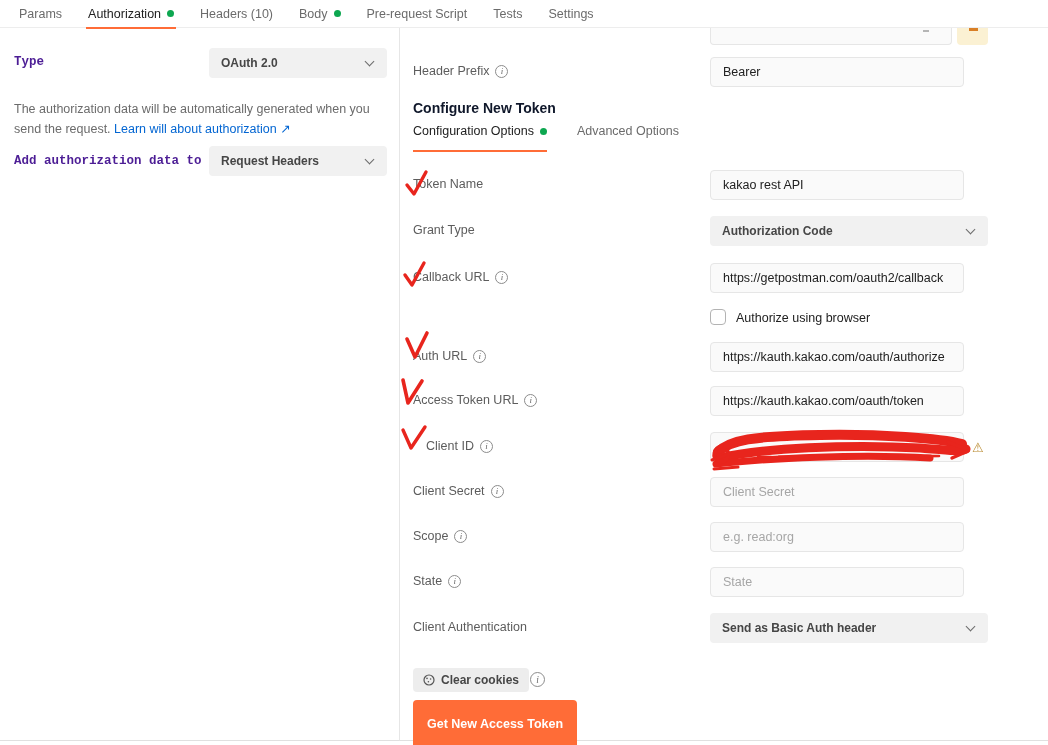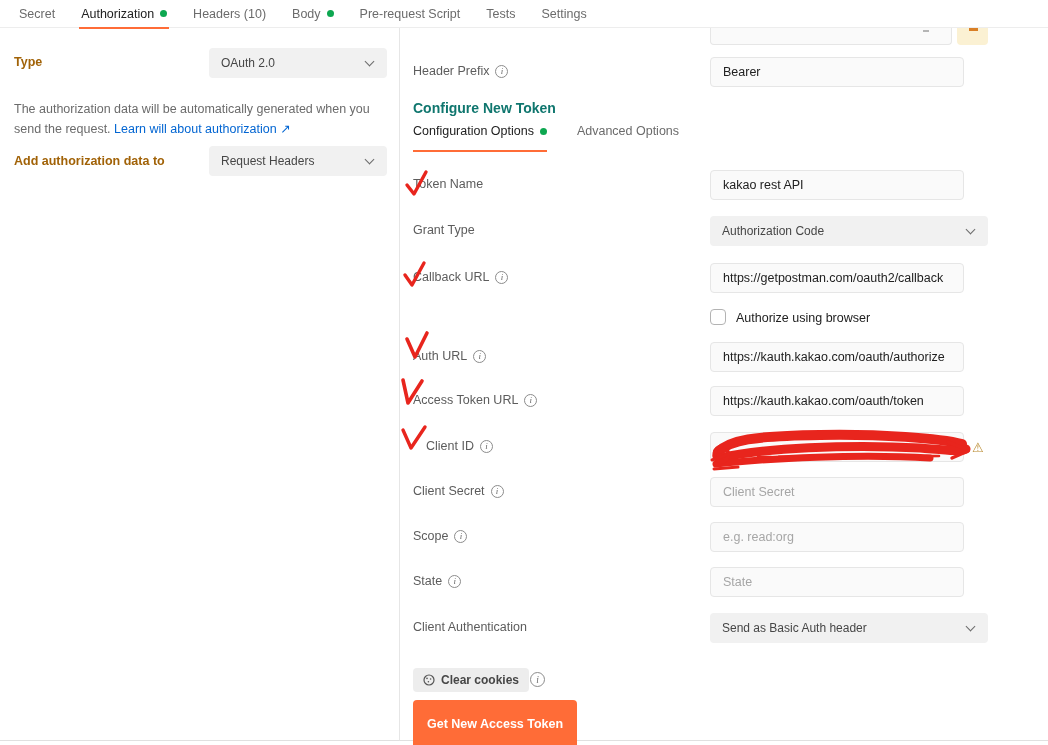--- a/index.html
+++ b/index.html
@@ -20,28 +20,28 @@
 
   
   .main { position:absolute; top:28px; left:0; width:1048px; height:713px; display:flex; }
   .pane-left { position:relative; width:400px; height:713px; border-right:1px solid #e6e6e6;
                border-bottom:1px solid #e0e0e0; background:#fff; }
   .pane-right { position:relative; width:648px; height:713px; background:#fff;
                 border-bottom:1px solid #e0e0e0; }
 
   
   .lbl { position:absolute; font-size:12.5px; color:#5c5c5c; display:flex; align-items:center; }
-  .lbl-bold { font-weight:bold; color:#a16207; }
+  .lbl-bold { font-weight:bold; color:#4c1d95;font-family:Liberation Mono, monospace; }
   .ti { position:absolute; width:254px; height:30px; background:#fafafa;
         border:1px solid #e6e6e6; border-radius:4px; padding:0 12px;
         font-family:"Liberation Sans", sans-serif; font-size:12.5px; color:#212121; outline:none; }
   .ti::placeholder { color:#a6a6a6; }
   .dd { position:absolute; height:30px; background:#f1f1f1; border-radius:4px;
         display:flex; align-items:center; padding:0 12px; font-size:12px;
-        font-weight:normal; color:#464646; cursor:pointer; }
+        font-weight:bold; color:#464646; cursor:pointer; }
   .chev { position:absolute; right:14px; top:10px; width:7px; height:7px;
           border-right:1.6px solid #6b6b6b; border-bottom:1.6px solid #6b6b6b;
           transform:rotate(45deg); }
   .info-i { display:inline-flex; align-items:center; justify-content:center;
             width:13px; height:13px; border:1px solid #8c8c8c; border-radius:50%;
             font-size:9px; color:#6b6b6b; margin-left:6px; flex:none;
             font-family:"Liberation Serif", serif; font-style:italic; }
 
   
   .desc { position:absolute; left:14px; top:71px; width:378px; font-size:12.5px;
@@ -50,21 +50,21 @@
 
   
   .cutoff-input { position:absolute; left:310px; top:0; width:242px; height:17px;
                   background:#fafafa; border:1px solid #e6e6e6; border-top:none;
                   border-radius:0 0 4px 4px; }
   .cutoff-mark { position:absolute; right:22px; top:2px; width:6px; height:2px; background:#b5b5b5; }
   .warn-btn { position:absolute; left:557px; top:0; width:31px; height:17px;
               background:#fbf1d3; border-radius:0 0 4px 4px; cursor:pointer; }
   .warn-btn-glyph { position:absolute; left:12px; top:0; width:9px; height:3px; background:#d97f26; }
 
-  .heading { position:absolute; left:13px; top:72px; font-size:14px; font-weight:bold; color:#0f766e; }
+  .heading { position:absolute; left:13px; top:72px; font-size:14px; font-weight:bold; color:#0f172a; }
 
   .cfg-tabs { position:absolute; left:13px; top:100px; height:22px; display:flex; }
   .cfg-tab { position:relative; font-size:12.5px; color:#6b6b6b; display:flex;
              align-items:center; cursor:pointer; padding-bottom:16px; }
   .cfg-tab.active { color:#212121; }
   .cfg-tab.active::after { content:""; position:absolute; left:0; right:0; bottom:-2px;
                            height:2px; background:#ff6c37; }
   .cfg-tab + .cfg-tab { margin-left:30px; }
 
   .cb { position:absolute; left:310px; width:16px; height:16px; background:#fff;
@@ -90,21 +90,21 @@
   .anno { position:absolute; left:-14px; top:0; width:680px; height:713px;
           pointer-events:none; z-index:6; }
 </style>
 </head>
 <body>
 
 <div class="app">
 
   <div class="tabbar">
     <div class="tab">
-      <span>Secret</span>
+      <span>Params</span>
     </div>
     <div class="tab active">
       <span>Authorization</span>
       <span class="dot"></span>
     </div>
     <div class="tab">
       <span>Headers (10)</span>
     </div>
     <div class="tab">
       <span>Body</span>

